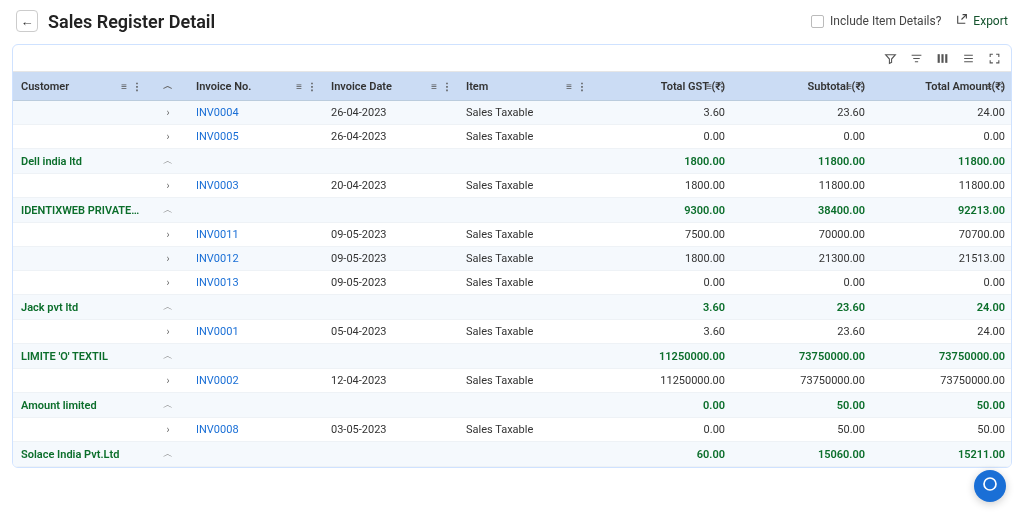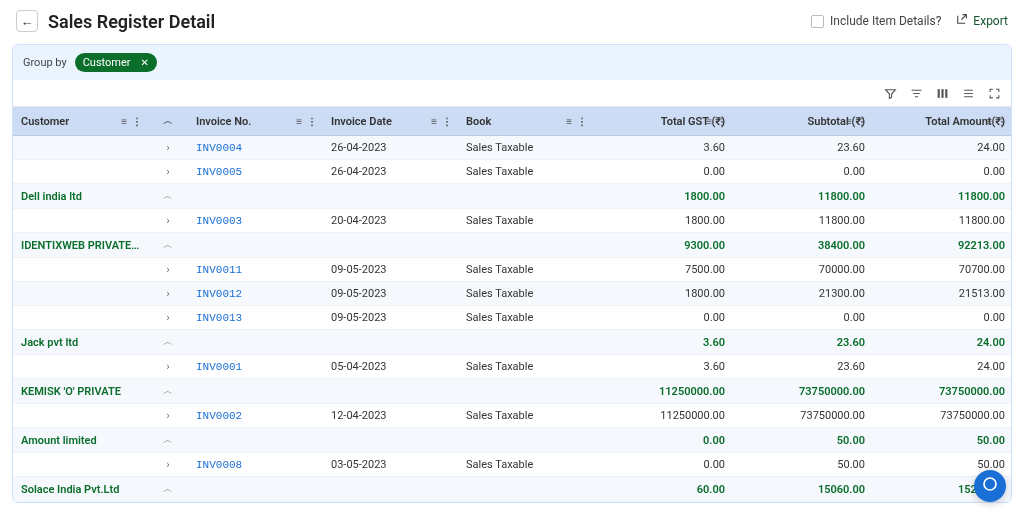--- a/index.html
+++ b/index.html
@@ -85,21 +85,21 @@
       border-bottom: 1px solid #eef2f6;
       font-size: 11px;
       white-space: nowrap;
       overflow: hidden;
       text-overflow: ellipsis;
     }
     tbody tr.group td.customer { color: #0b6e2b; font-weight: 600; }
     tbody tr.group td.num { color: #0b6e2b; font-weight: 600; }
     tbody tr.alt td { background: #f5f9fd; }
     .col-exp { width: 40px; text-align:center; color:#777; cursor:pointer;}
-    .link { color: #1a6fd6; cursor: pointer; font-family: Liberation Mono, monospace; }
+    .link { color: #1a6fd6; cursor: pointer; }
     td.num { text-align: right; }
     .caret { font-size: 10px; color:#666; }
     .col-customer { width: 135px; }
     .col-expcol { width: 40px; }
     .col-inv { width: 135px; }
     .col-date { width: 135px; }
     .col-book { width: 135px; }
     .col-gst { width: 140px; }
     .col-sub { width: 140px; }
     .col-total { width: 140px; }
@@ -138,27 +138,20 @@
             <path d="M21 3l-9 9"></path>
             <path d="M5 5v14h14"></path>
           </svg>
       </span>
       <span>Export</span>
     </div>
   </div>
 </div>
 
 <div class="panel">
-  <div class="groupby-bar">
-    <span>Group by</span>
-    <span class="pill">
-      <span>Customer</span>
-      <span class="pill-x">✕</span>
-    </span>
-  </div>
 
   <div class="toolbar">
     <span class="tbtn">
       <svg width="13" height="13" viewBox="0 0 24 24" fill="none" stroke="#555" stroke-width="2">
           <path d="M3 5h18l-7 8v6l-4 2v-8z"></path>
         </svg>
     </span>
     <span class="tbtn">
       <svg width="13" height="13" viewBox="0 0 24 24" fill="none" stroke="#555" stroke-width="2">
           <path d="M3 6h18M6 12h12M9 18h6"></path>
@@ -202,21 +195,21 @@
             </span></th>
         <th style="text-align:center;"><span class="caret">︿</span></th>
         <th><span>Invoice No.</span><span class="th-ctrls">
               <span>≡</span>
               <span>⋮</span>
             </span></th>
         <th><span>Invoice Date</span><span class="th-ctrls">
               <span>≡</span>
               <span>⋮</span>
             </span></th>
-        <th><span>Book</span><span class="th-ctrls">
+        <th><span>Item</span><span class="th-ctrls">
               <span>≡</span>
               <span>⋮</span>
             </span></th>
         <th class="num"><span>Total GST (₹)</span><span class="th-ctrls">
               <span>≡</span>
               <span>⋮</span>
             </span></th>
         <th class="num"><span>Subtotal (₹)</span><span class="th-ctrls">
               <span>≡</span>
               <span>⋮</span>
@@ -322,21 +315,21 @@
           <td></td>
           <td class="col-exp"><span class="caret">›</span></td>
           <td><span class="link">INV0001</span></td>
           <td>05-04-2023</td>
           <td>Sales Taxable</td>
           <td class="num">3.60</td>
           <td class="num">23.60</td>
           <td class="num">24.00</td>
         </tr>
         <tr class="group alt">
-          <td class="customer">KEMISK 'O' PRIVATE</td>
+          <td class="customer">LIMITE 'O' TEXTIL</td>
           <td class="col-exp"><span class="caret">︿</span></td>
           <td></td>
           <td></td>
           <td></td>
           <td class="num">11250000.00</td>
           <td class="num">73750000.00</td>
           <td class="num">73750000.00</td>
         </tr>
         <tr>
           <td></td>

